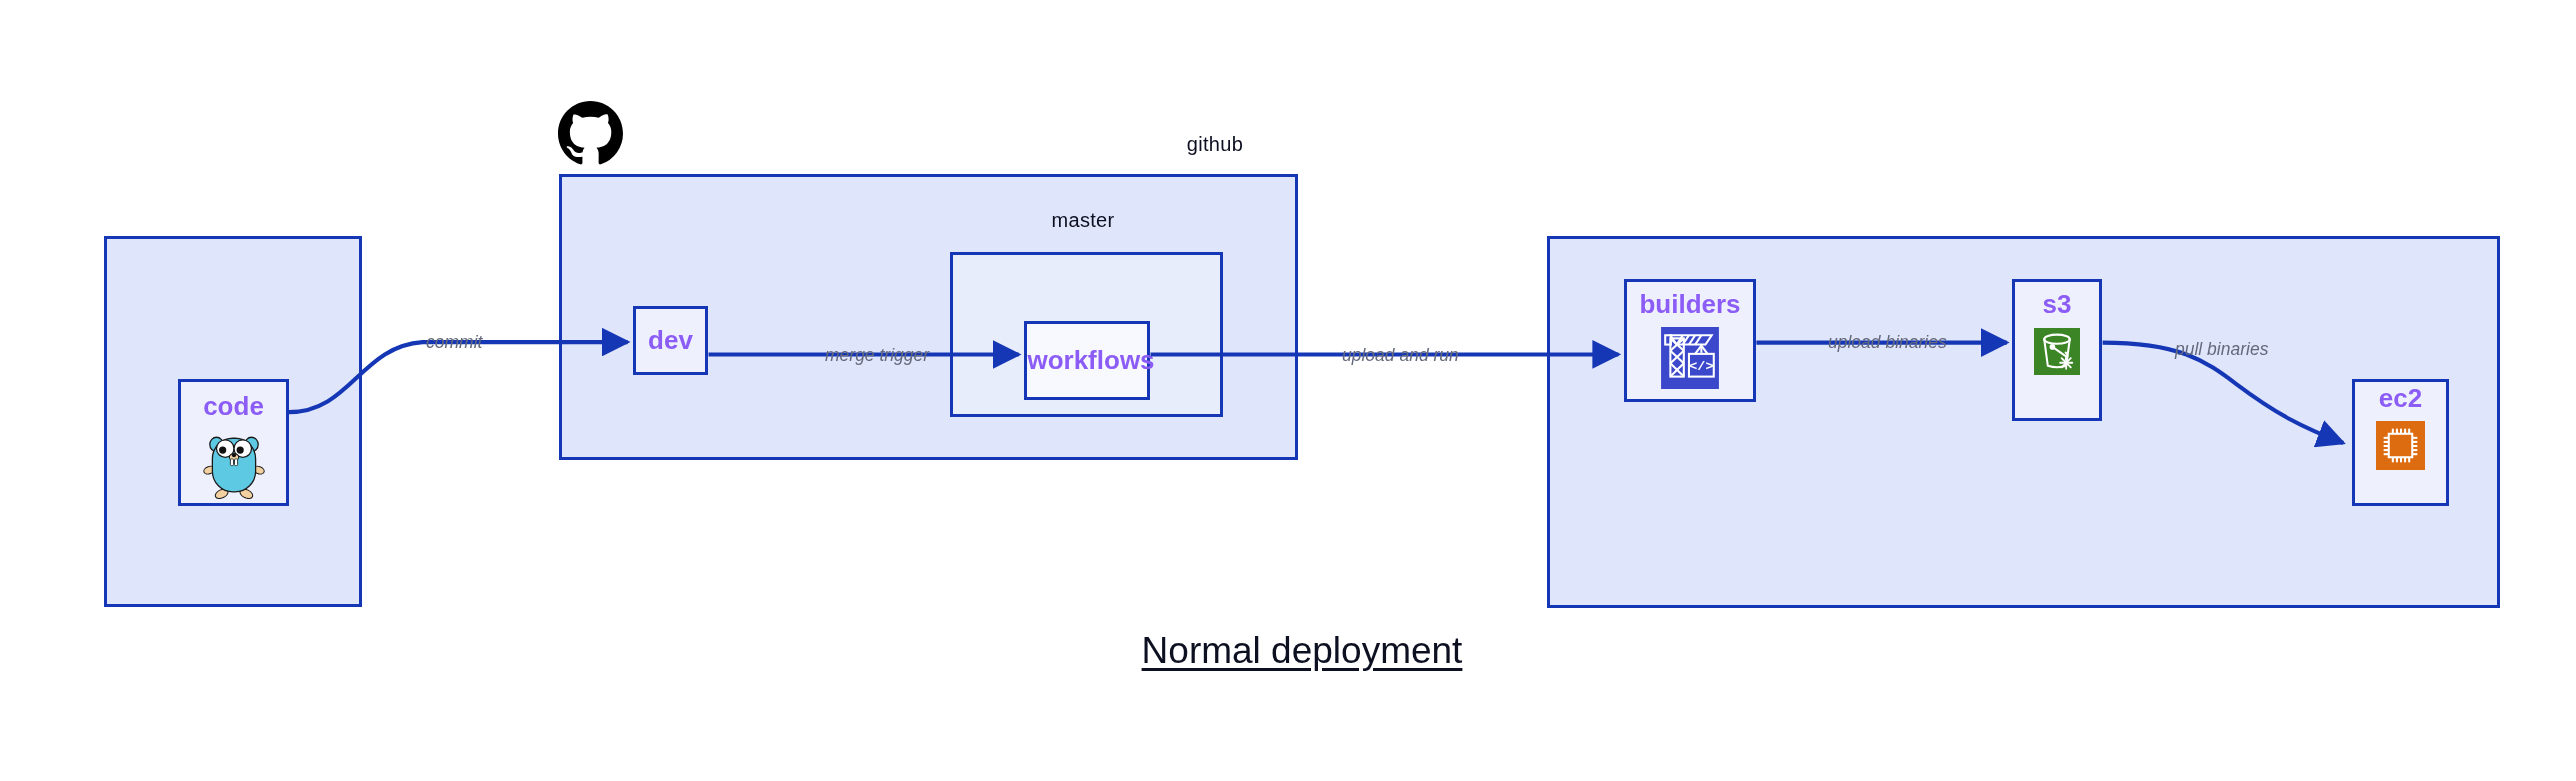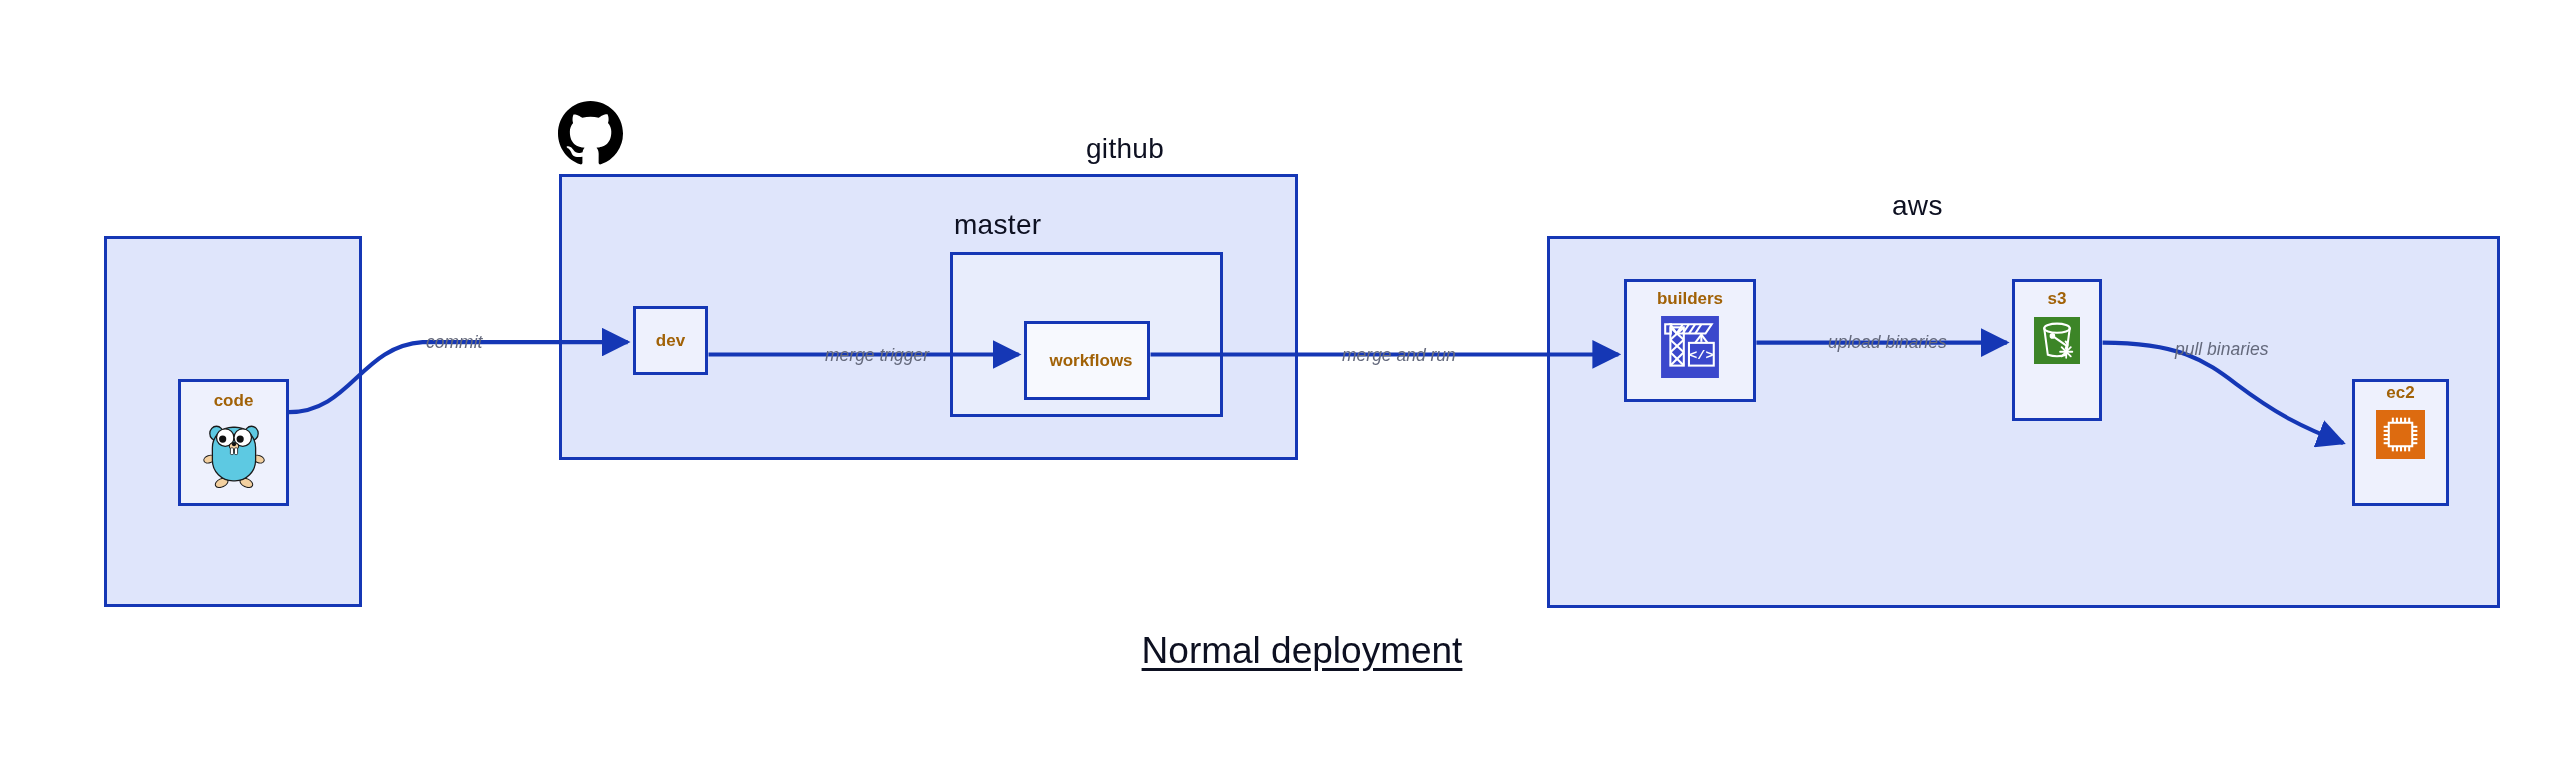--- a/index.html
+++ b/index.html
@@ -25,43 +25,44 @@
     box-sizing: border-box;
     background: #dfe5fb;
     border: 3.6px solid #1537b5;
   }
   .group-box.inner {
     background: #e8edfc;
   }
   .group-label {
     position: absolute;
     color: #0d1021;
-    font-size: 28px;
+    font-size: 20px;
     font-weight: 400;
     letter-spacing: 0.3px;
     white-space: nowrap;
+    text-align: center;
     font-family: "Liberation Sans", sans-serif;
   }
 
   
   .node-box {
     position: absolute;
     box-sizing: border-box;
     background: #eef1fd;
     border: 3.6px solid #1537b5;
     display: flex;
     flex-direction: column;
     align-items: center;
   }
   .node-box.white {
     background: #f7f9fe;
   }
   .node-label {
-    color: #a16207;
-    font-size: 17px;
+    color: #8b5cf6;
+    font-size: 26px;
     font-weight: bold;
     white-space: nowrap;
     font-family: "Liberation Sans", sans-serif;
   }
 
   
   .edge-label {
     position: absolute;
     color: #64697c;
     font-size: 17.5px;
@@ -164,21 +165,20 @@
   <div class="group-box inner" style="left:950px; top:252px; width:273px; height:165px;"></div>
 
   <div class="node-box" style="left:633px; top:306px; width:75px; height:69px; justify-content:center;text-align:center;">
     <span class="node-label">dev</span>
   </div>
 
   <div class="node-box white" style="left:1024px; top:321px; width:126px; height:79px; justify-content:center;padding-left:8px;">
     <span class="node-label">workflows</span>
   </div>
 
-  <div class="group-label" style="left:1892px; top:190px; width:258px;">aws</div>
 
   <div class="group-box" style="left:1547px; top:236px; width:953px; height:372px;"></div>
 
   <div class="node-box" style="left:1624px; top:279px; width:132px; height:123px;">
     <span class="node-label" style="margin-top:7.2px;">builders</span>
     <span class="icon-wrap" style="margin-top:7.2px;">
       <svg width="58" height="62" viewBox="0 0 112 120">
         <rect x="0" y="0" width="112" height="120" fill="#3b48cc"></rect>
         <g stroke="#ffffff" stroke-width="4" fill="none" stroke-linejoin="miter">
 
@@ -289,21 +289,21 @@
       <path d="M 3409 665 L 3895 665" marker-end="url(#ah)"></path>
 
       <path d="M 4081 665 C 4230 665 4280 700 4340 745 C 4420 805 4470 830 4548 860" marker-end="url(#ah)"></path>
     </g>
   </svg>
 
   <div class="edge-label" style="left:426px; top:332px;">commit</div>
 
   <div class="edge-label" style="left:825px; top:345px;">merge trigger</div>
 
-  <div class="edge-label" style="left:1342px; top:345px;">merge and run</div>
+  <div class="edge-label" style="left:1342px; top:345px;">upload and run</div>
 
   <div class="edge-label" style="left:1828px; top:332px;">upload binaries</div>
 
   <div class="edge-label" style="left:2175px; top:339px;">pull binaries</div>
 
   <div id="diagram-title">Normal deployment</div>
 
 </div>
 
 

